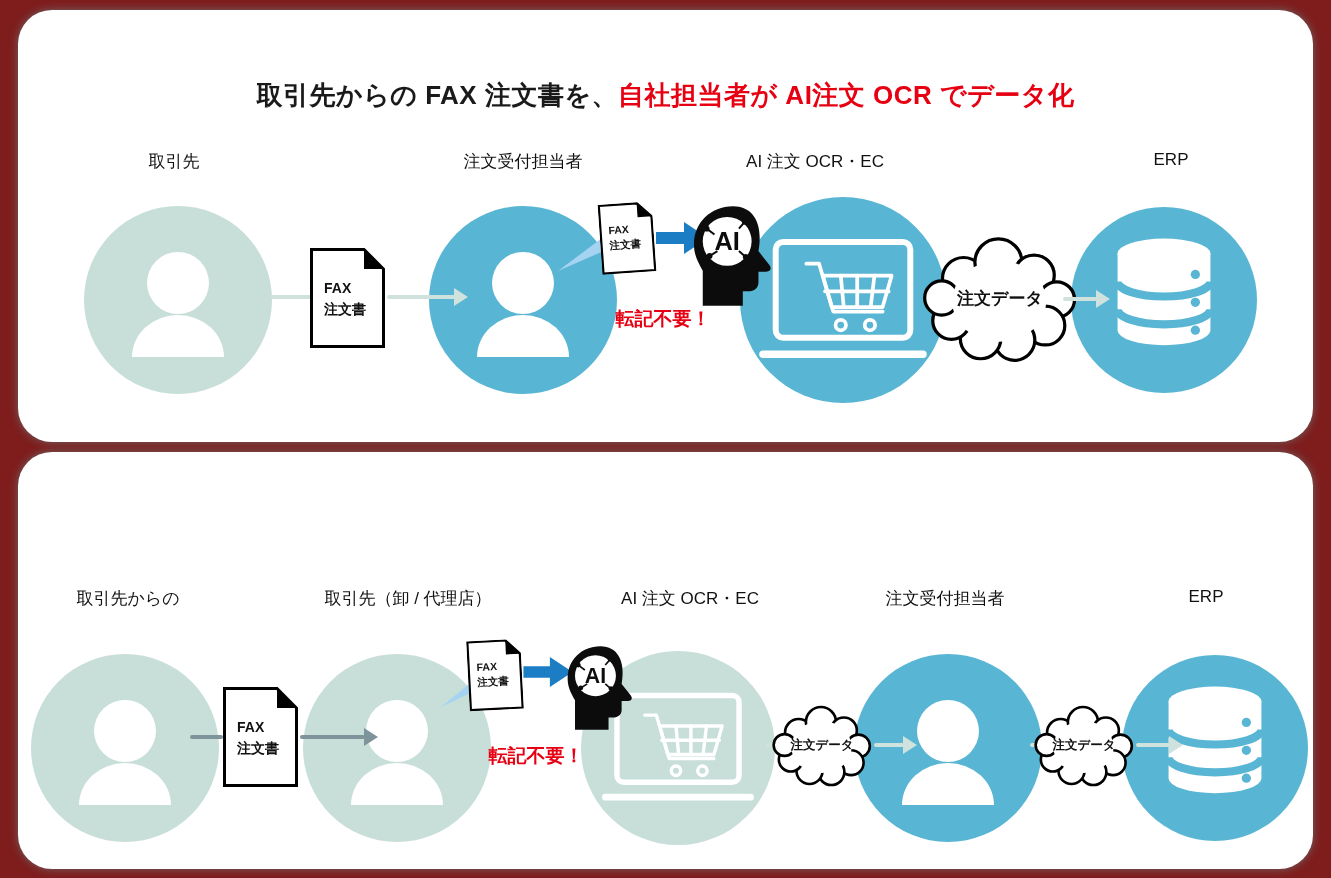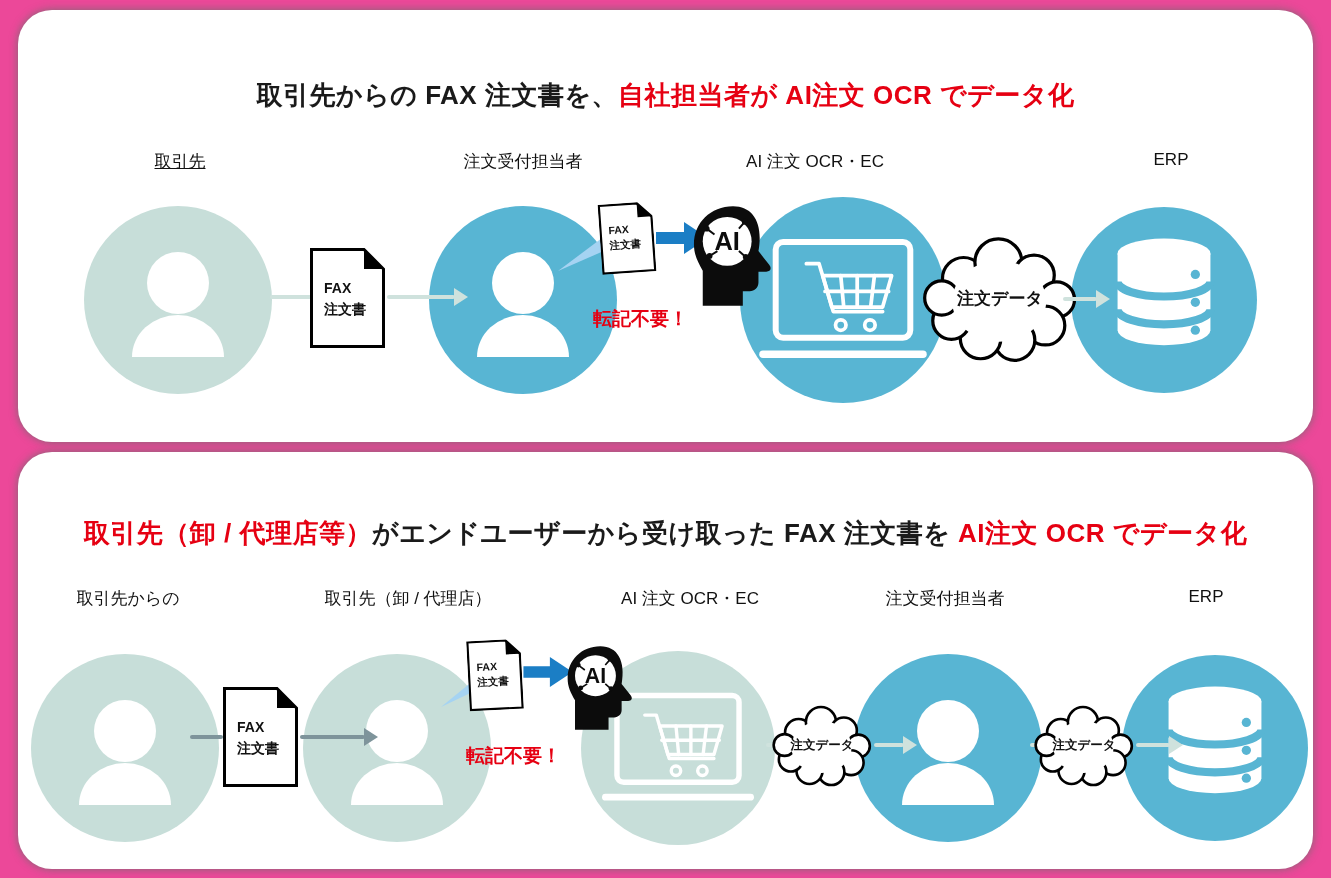--- a/index.html
+++ b/index.html
@@ -1,16 +1,16 @@
 <!DOCTYPE html>
 <html><head>
 <meta charset="utf-8">
 <style>
   html,body{margin:0;padding:0;background:#000;}
-  .stage{position:relative;width:1331px;height:878px;background:#ec4899;overflow:hidden;
+  .stage{position:relative;width:1331px;height:878px;background:#7f1d1d;overflow:hidden;
          font-family:"Liberation Sans","DejaVu Sans",sans-serif;}
   .panel{position:absolute;left:18px;width:1295px;background:#fff;border-radius:34px;
          box-shadow:0 0 9px rgba(110,110,110,.9);}
   .panel1{top:10px;height:432px;}
   .panel2{top:452px;height:417px;}
 
   .title{position:absolute;left:0;right:0;text-align:center;font-size:26px;font-weight:700;
          letter-spacing:.5px;color:#1a1a1a;white-space:nowrap;}
   .t-red{color:#e60012;}
 
@@ -31,21 +31,21 @@
   .doc{position:absolute;z-index:4;}
   .doc svg{position:absolute;inset:0;}
   .doc .doc-text{position:absolute;color:#111;font-weight:600;line-height:1.5;z-index:2;white-space:nowrap;}
   .doc-lg .doc-text{left:14px;top:30px;font-size:14px;}
   .doc-sm .doc-text{left:9px;top:19px;font-size:10.5px;line-height:1.45;}
 
   .beam{position:absolute;z-index:3;}
   .fat-arrow{position:absolute;z-index:5;}
   .ai-head{position:absolute;z-index:6;}
 
-  .note{position:absolute;color:#e60012;font-size:19px;font-weight:700;
+  .note{position:absolute;color:#e60012;font-size:19px;font-weight:700;text-align:center;
         white-space:nowrap;z-index:6;}
 
   .cloud{position:absolute;z-index:3;display:flex;align-items:center;justify-content:center;}
   .cloud svg{position:absolute;inset:0;width:100%;height:100%;}
   .cloud-label{position:relative;z-index:2;font-weight:600;color:#111;white-space:nowrap;}
   .cloud-lg .cloud-label{font-size:17px;}
   .cloud-sm .cloud-label{font-size:12.5px;}
 
   .arrow-over{z-index:5;}
 </style>
@@ -53,21 +53,21 @@
 <body>
 
 <div class="stage">
 
   <section class="panel panel1">
 
     <h2 class="title" style="top:46px;">
       <span>取引先からの FAX 注文書を、</span><span class="t-red">自社担当者が AI注文 OCR でデータ化</span>
     </h2>
 
-    <div class="node-label" style="left:82px;top:140px;width:160px;text-decoration:underline;">取引先</div>
+    <div class="node-label" style="left:76px;top:140px;width:160px;">取引先</div>
     <div class="node-label" style="left:415px;top:140px;width:180px;">注文受付担当者</div>
     <div class="node-label" style="left:707px;top:140px;width:180px;">AI 注文 OCR・EC</div>
     <div class="node-label" style="left:1063px;top:140px;width:180px;">ERP</div>
 
     <div class="circle teal" style="left:66px;top:196px;width:188px;height:188px;">
       <svg width="188" height="188" viewBox="0 0 188 188">
         <circle cx="94" cy="77" r="31" fill="#fff"></circle>
         <path d="M48 151 A46 42 0 0 1 140 151 Z" fill="#fff"></path>
       </svg>
     </div>
@@ -173,23 +173,20 @@
             <circle cx="77" cy="34" r="4"></circle>
             <circle cx="77" cy="58" r="4"></circle>
             <circle cx="77" cy="82" r="4"></circle>
           </g>
       </svg>
     </div>
   </section>
 
   <section class="panel panel2">
 
-    <h2 class="title" style="top:42px;">
-      <span class="t-red">取引先（卸 / 代理店等）</span><span>がエンドユーザーから受け取った FAX 注文書を </span><span class="t-red">AI注文 OCR でデータ化</span>
-    </h2>
 
     <div class="node-label" style="left:20px;top:135px;width:180px;">取引先からの</div>
     <div class="node-label" style="left:280px;top:135px;width:220px;">取引先（卸 / 代理店）</div>
     <div class="node-label" style="left:582px;top:135px;width:180px;">AI 注文 OCR・EC</div>
     <div class="node-label" style="left:837px;top:135px;width:180px;">注文受付担当者</div>
     <div class="node-label" style="left:1098px;top:135px;width:180px;">ERP</div>
 
     <div class="circle teal" style="left:13px;top:202px;width:188px;height:188px;">
       <svg width="188" height="188" viewBox="0 0 188 188">
         <circle cx="94" cy="77" r="31" fill="#fff"></circle>

